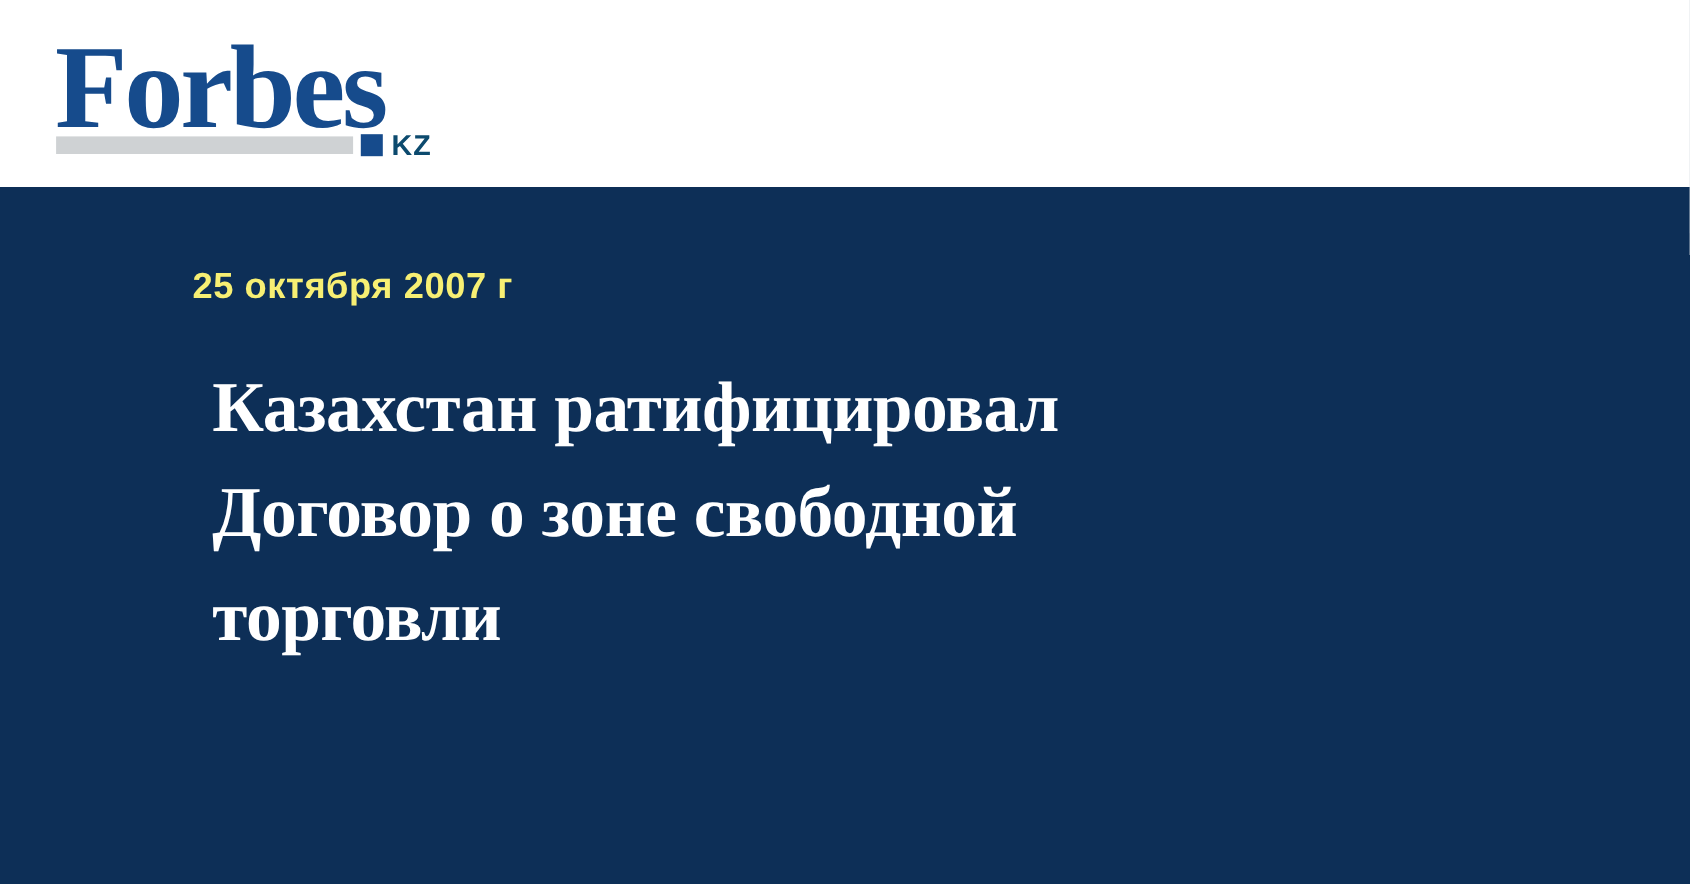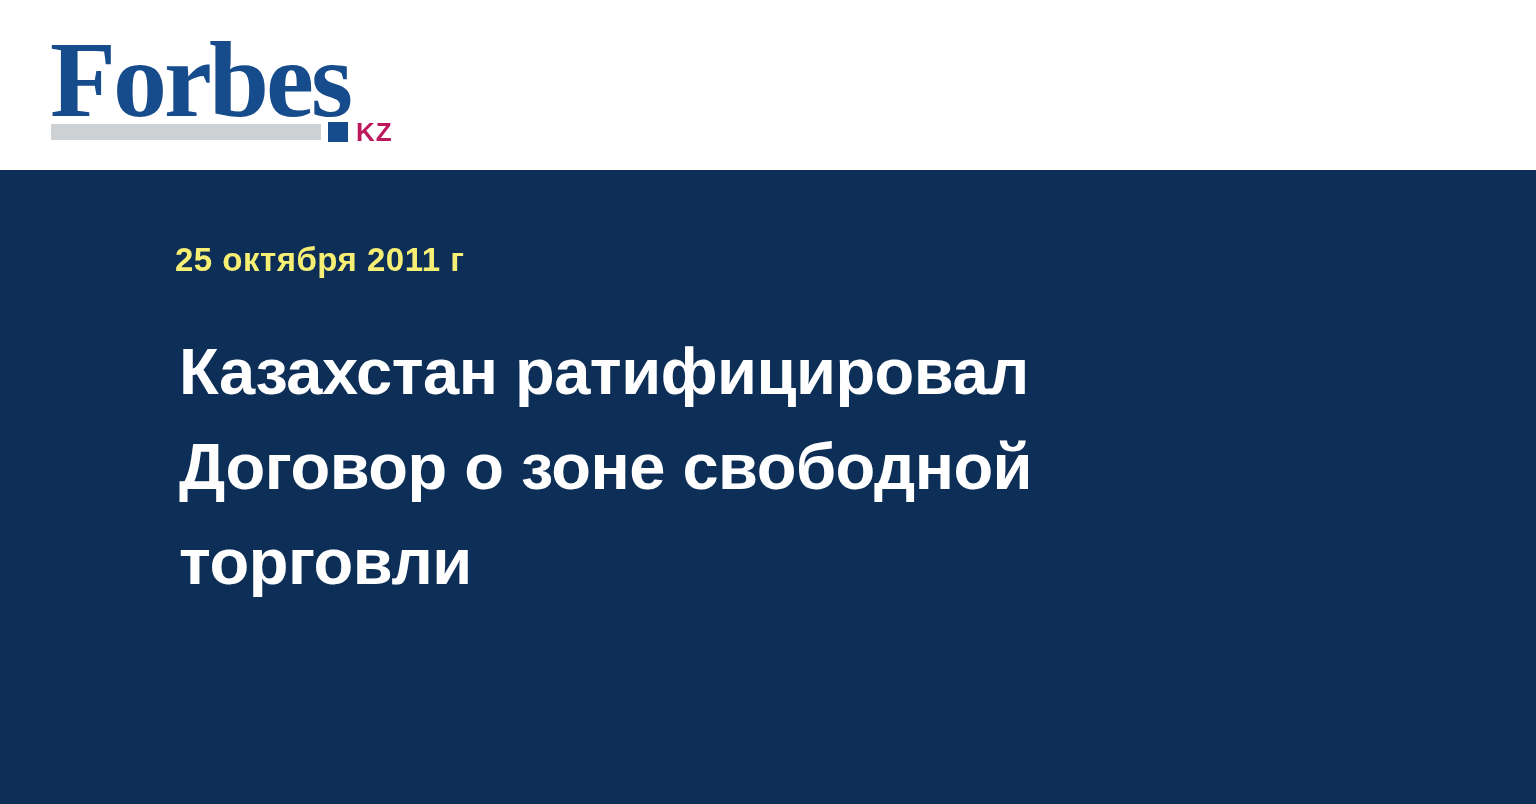--- a/index.html
+++ b/index.html
@@ -79,21 +79,21 @@
     background: #164B8C;
     display: block;
   }
 
   .logo-kz-text {
     font-family: "Liberation Sans", sans-serif;
     font-weight: 700;
     font-size: 26px;
     line-height: 20px;
     letter-spacing: 1px;
-    color: #be185d;
+    color: #0c4a6e;
   }
 
   
   .hero {
     position: absolute;
     left: 0;
     top: 170px;
     width: 1536px;
     height: 634px;
     background: #0d2f57;
@@ -112,27 +112,27 @@
     font-weight: 700;
     font-size: 33px;
     line-height: 40px;
     letter-spacing: 0.5px;
     color: #f7ef73;
     margin: 0 0 44px 0;
     white-space: nowrap;
   }
 
   .article-title {
-    font-family: Liberation Sans, sans-serif;
+    font-family: Liberation Serif, serif;
     font-weight: 700;
     font-size: 65px;
     line-height: 95px;
     letter-spacing: -0.5px;
     color: #ffffff;
-    margin: 4px;
+    margin: 18px;
     max-width: 960px;
   }
 </style>
 </head>
 <body>
 
 <div class="page">
 
   <header class="site-header">
     <a class="logo" href="#">
@@ -140,18 +140,18 @@
       <span class="logo-rule"></span>
       <span class="logo-kz">
         <span class="logo-kz-square"></span>
         <span class="logo-kz-text">KZ</span>
       </span>
     </a>
   </header>
 
   <section class="hero">
     <div class="hero-inner">
-      <div class="article-date">25 октября 2011 г</div>
+      <div class="article-date">25 октября 2007 г</div>
       <h1 class="article-title">Казахстан ратифицировал Договор о зоне свободной торговли</h1>
     </div>
   </section>
 
 </div>
 
 </body></html>

